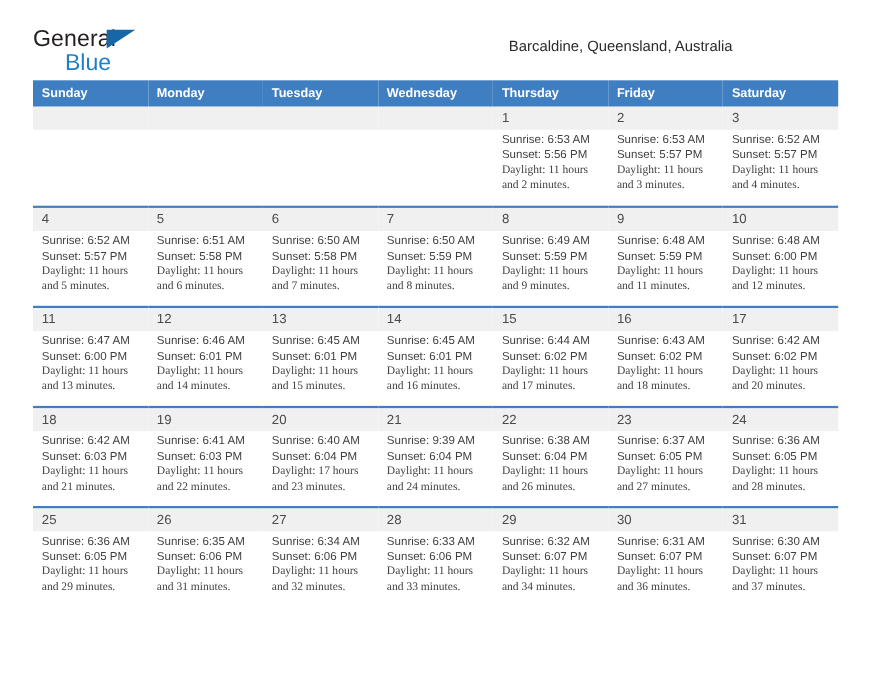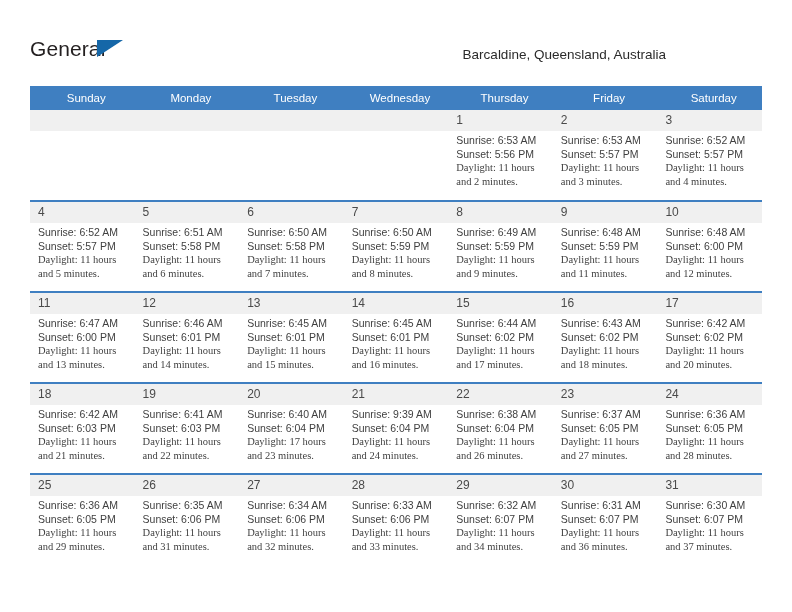--- a/index.html
+++ b/index.html
@@ -12,21 +12,21 @@
     background: #ffffff;
     font-family: "Liberation Sans", sans-serif;
     color: #3a3a3a;
     overflow: hidden;
   }
   .page {
     position: relative;
     width: 696px;
     height: 612px;
     box-sizing: border-box;
-    padding: 13px 30px;
+    padding: 0 30px;
   }
 
   
   .header {
     display: flex;
     align-items: flex-start;
     justify-content: space-between;
     height: 73px;
     padding-top: 24px;
     box-sizing: border-box;
@@ -81,22 +81,22 @@
   
   .calendar {
     width: 732px;
     border-collapse: collapse;
     table-layout: fixed;
   }
   .calendar th {
     background: #3f7fc1;
     color: #ffffff;
     font-size: 11.5px;
-    font-weight: normal;
-    text-align: center;
+    font-weight: bold;
+    text-align: left;
     padding: 6px 0 6px 8px;
     height: 20px;
     box-sizing: border-box;
   }
   .weekrow > td {
     vertical-align: top;
     padding: 0;
     border-top: 2px solid #3f7fc1;
     height: 91px;
     box-sizing: border-box;
@@ -133,20 +133,21 @@
 </style>
 </head>
 <body>
 
 <div class="page">
 
   <div class="header">
     <div class="brand">
       <span class="brand-line1">General</span>
       <span class="brand-flag"></span>
+      <span class="brand-line2">Blue</span>
     </div>
     <div class="title-block">
       <p class="cal-subtitle">Barcaldine, Queensland, Australia</p>
     </div>
   </div>
 
   <table class="calendar">
     <thead>
       <tr id="weekday-row">
           <th>Sunday</th>

